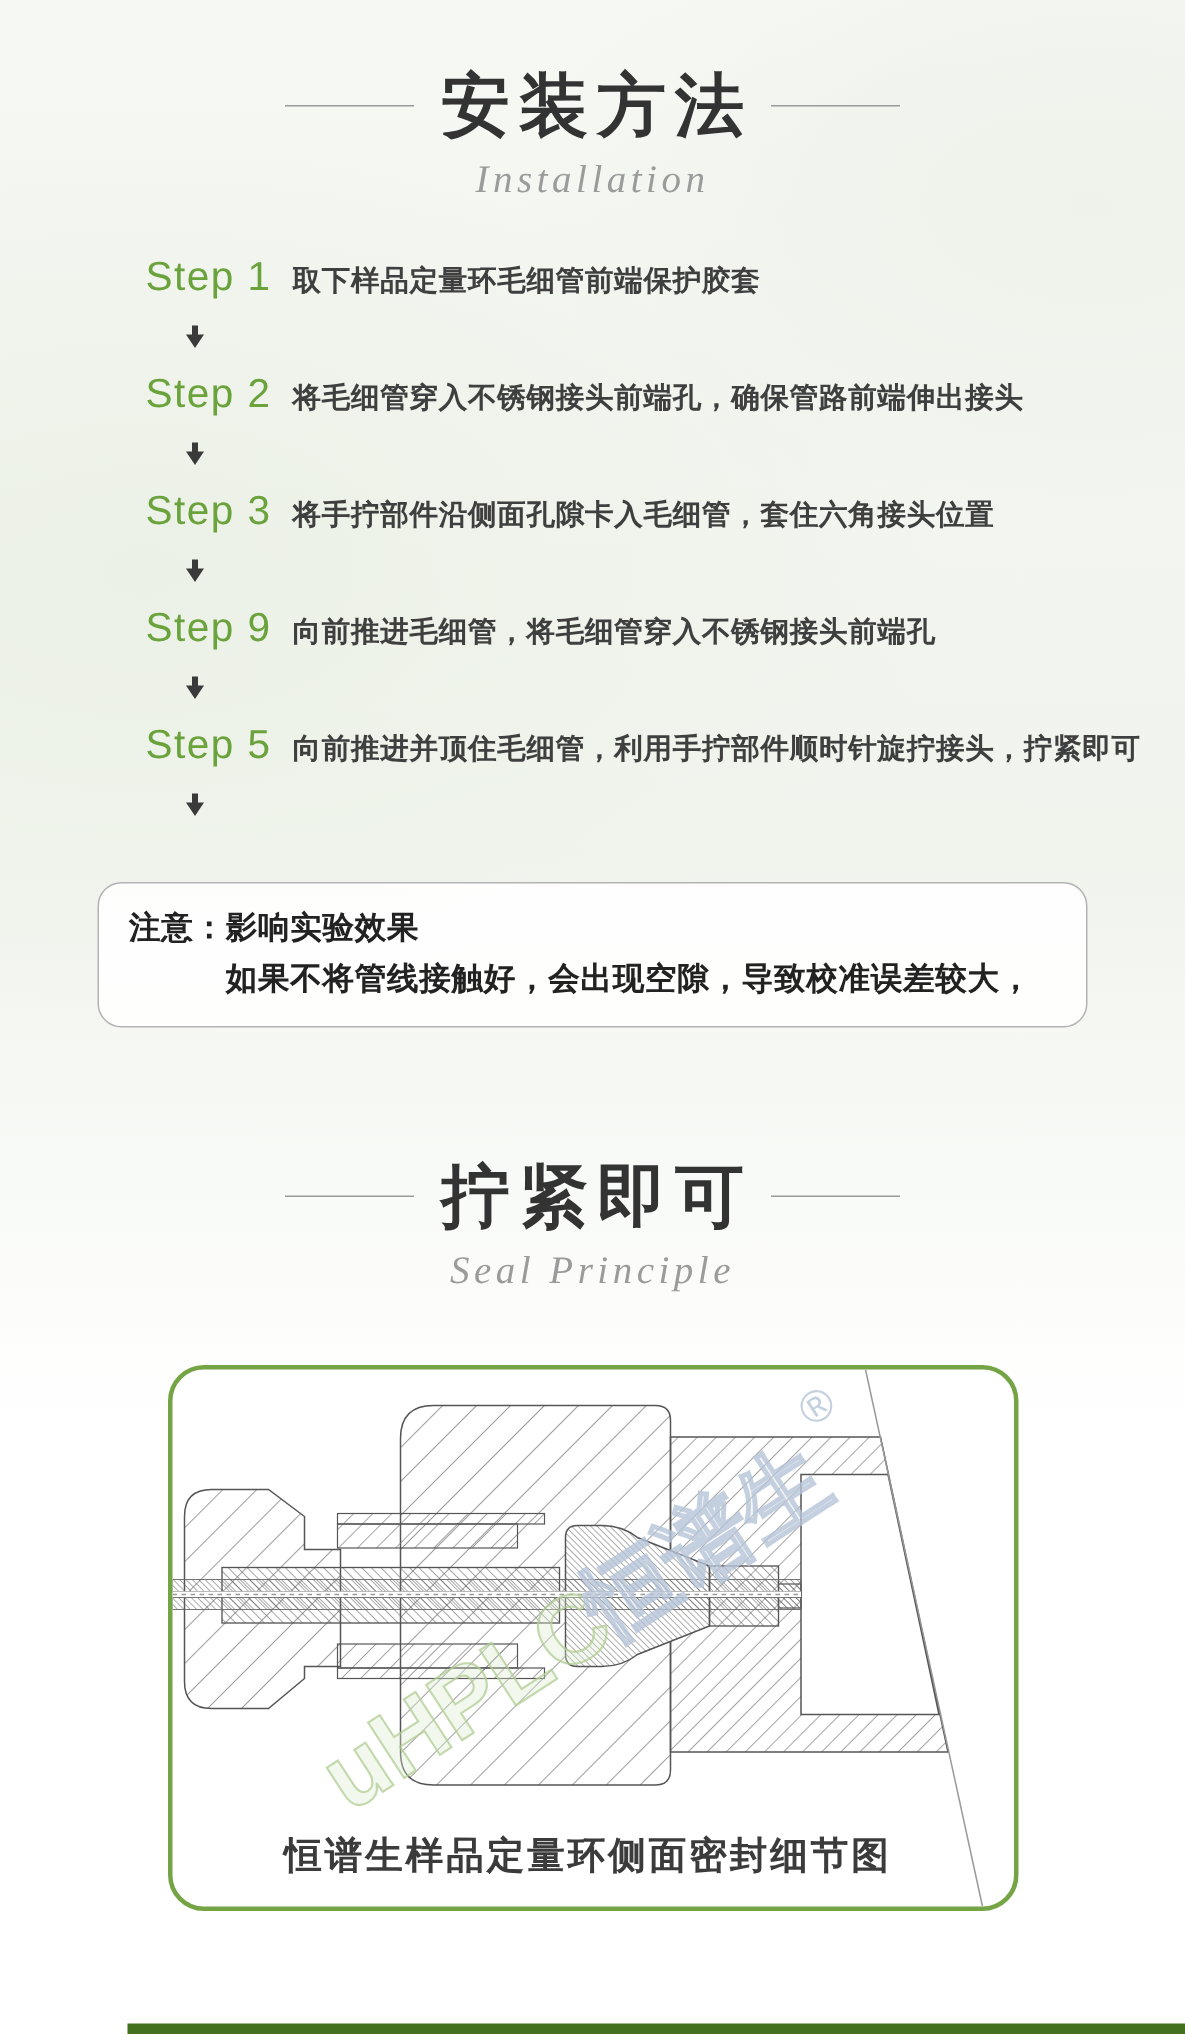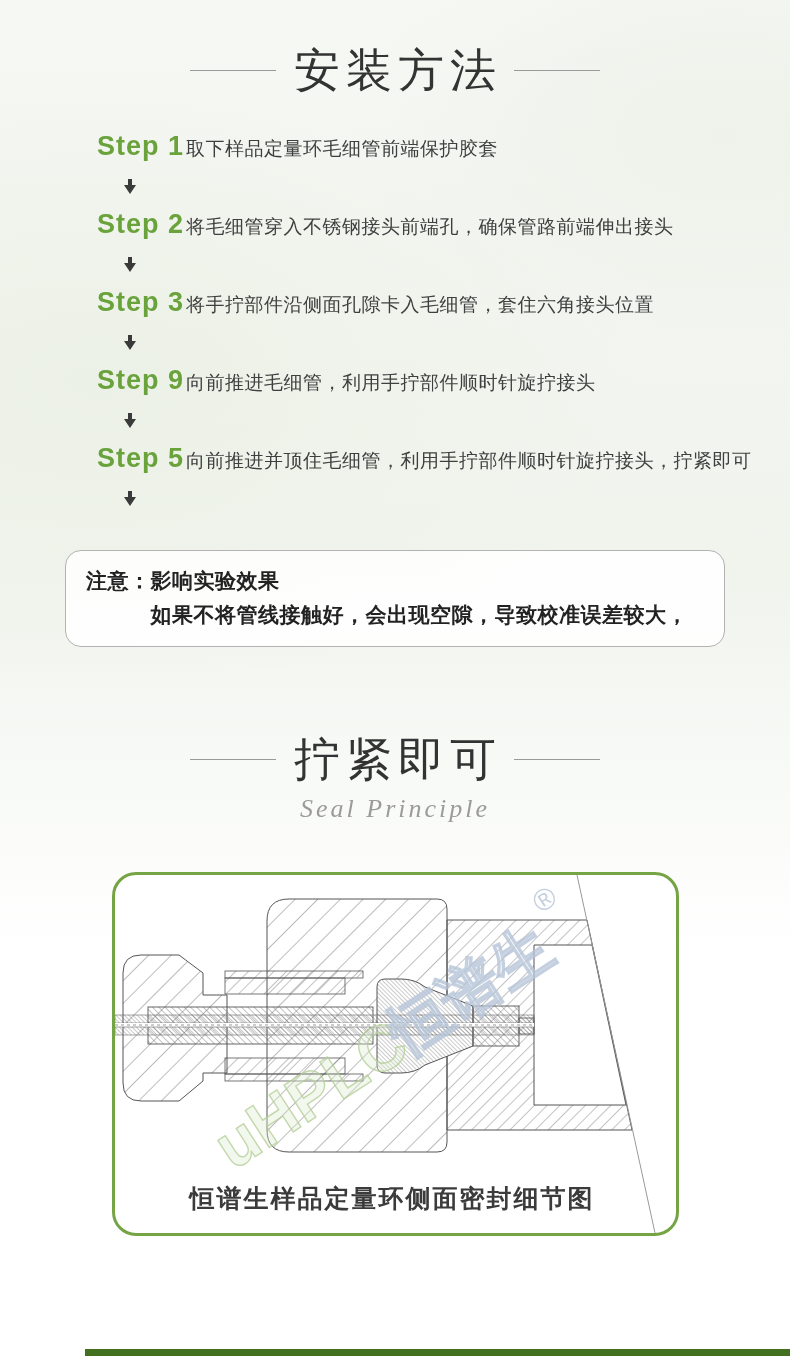--- a/index.html
+++ b/index.html
@@ -14,35 +14,35 @@
       radial-gradient(700px 420px at 92% 10%, #eef2ea 0%, rgba(238,242,234,0) 55%),
       linear-gradient(180deg,#f6f8f4 0%,#f0f4ed 42%,#ffffff 70%,#ffffff 100%);
   }
   
   .section-header{display:flex;flex-direction:column;align-items:center;}
   .header-install{margin-top:44px;}
   .header-seal{margin-top:86px;}
   .title-row{display:flex;align-items:center;justify-content:center;gap:12px;width:100%;}
   .title-line{width:86px;height:1px;background:#9a9a9a;}
   .cn-title{
-    margin:0;font-size:46px;line-height:1.15;font-weight:normal;
+    margin:0;font-size:46px;line-height:1.15;font-weight:bold;
     color:#333;letter-spacing:6px;text-indent:6px;
   }
   .en-subtitle{
     margin-top:7px;font-family:"Liberation Serif","DejaVu Serif",serif;
     font-style:italic;font-size:26px;line-height:1.2;color:#9b9b9b;letter-spacing:3px;
   }
   
   .steps{margin:34px 0 0 97px;width:640px;}
   .step-row{display:flex;align-items:baseline;height:32px;margin-bottom:16px;}
   .step-label{
-    flex:none;font-size:27px;font-weight:bold;color:#6aa23c;letter-spacing:1px;
+    flex:none;font-size:27px;font-weight:normal;color:#6aa23c;letter-spacing:1px;
   }
   .step-text{
-    margin-left:2px;font-size:19px;font-weight:400;color:#3f3f3f;letter-spacing:.5px;
+    margin-left:14px;font-size:19px;font-weight:700;color:#3f3f3f;letter-spacing:.5px;
     white-space:nowrap;
   }
   .arrow-row{height:15px;margin:0 0 15px 27px;}
   .down-arrow{position:relative;display:inline-block;width:12px;height:15px;}
   .down-arrow::before{
     content:"";position:absolute;left:4px;top:0;width:4px;height:7px;background:#3a3a3a;
   }
   .down-arrow::after{
     content:"";position:absolute;left:0;top:6px;width:0;height:0;
     border-left:6px solid transparent;border-right:6px solid transparent;
@@ -76,20 +76,21 @@
 <body>
 
 <div class="page">
 
   <div class="section-header header-install">
     <div class="title-row">
       <span class="title-line"></span>
       <h1 class="cn-title">安装方法</h1>
       <span class="title-line"></span>
     </div>
+    <div class="en-subtitle">Installation</div>
   </div>
 
   <div class="steps">
     <div class="step-row">
       <span class="step-label">Step 1</span>
       <span class="step-text">取下样品定量环毛细管前端保护胶套</span>
     </div>
     <div class="arrow-row"><span class="down-arrow"></span></div>
 
     <div class="step-row">
@@ -99,21 +100,21 @@
     <div class="arrow-row"><span class="down-arrow"></span></div>
 
     <div class="step-row">
       <span class="step-label">Step 3</span>
       <span class="step-text">将手拧部件沿侧面孔隙卡入毛细管，套住六角接头位置</span>
     </div>
     <div class="arrow-row"><span class="down-arrow"></span></div>
 
     <div class="step-row">
       <span class="step-label">Step 9</span>
-      <span class="step-text">向前推进毛细管，利用手拧部件顺时针旋拧接头</span>
+      <span class="step-text">向前推进毛细管，将毛细管穿入不锈钢接头前端孔</span>
     </div>
     <div class="arrow-row"><span class="down-arrow"></span></div>
 
     <div class="step-row">
       <span class="step-label">Step 5</span>
       <span class="step-text">向前推进并顶住毛细管，利用手拧部件顺时针旋拧接头，拧紧即可</span>
     </div>
     <div class="arrow-row"><span class="down-arrow"></span></div>
 
   </div>

